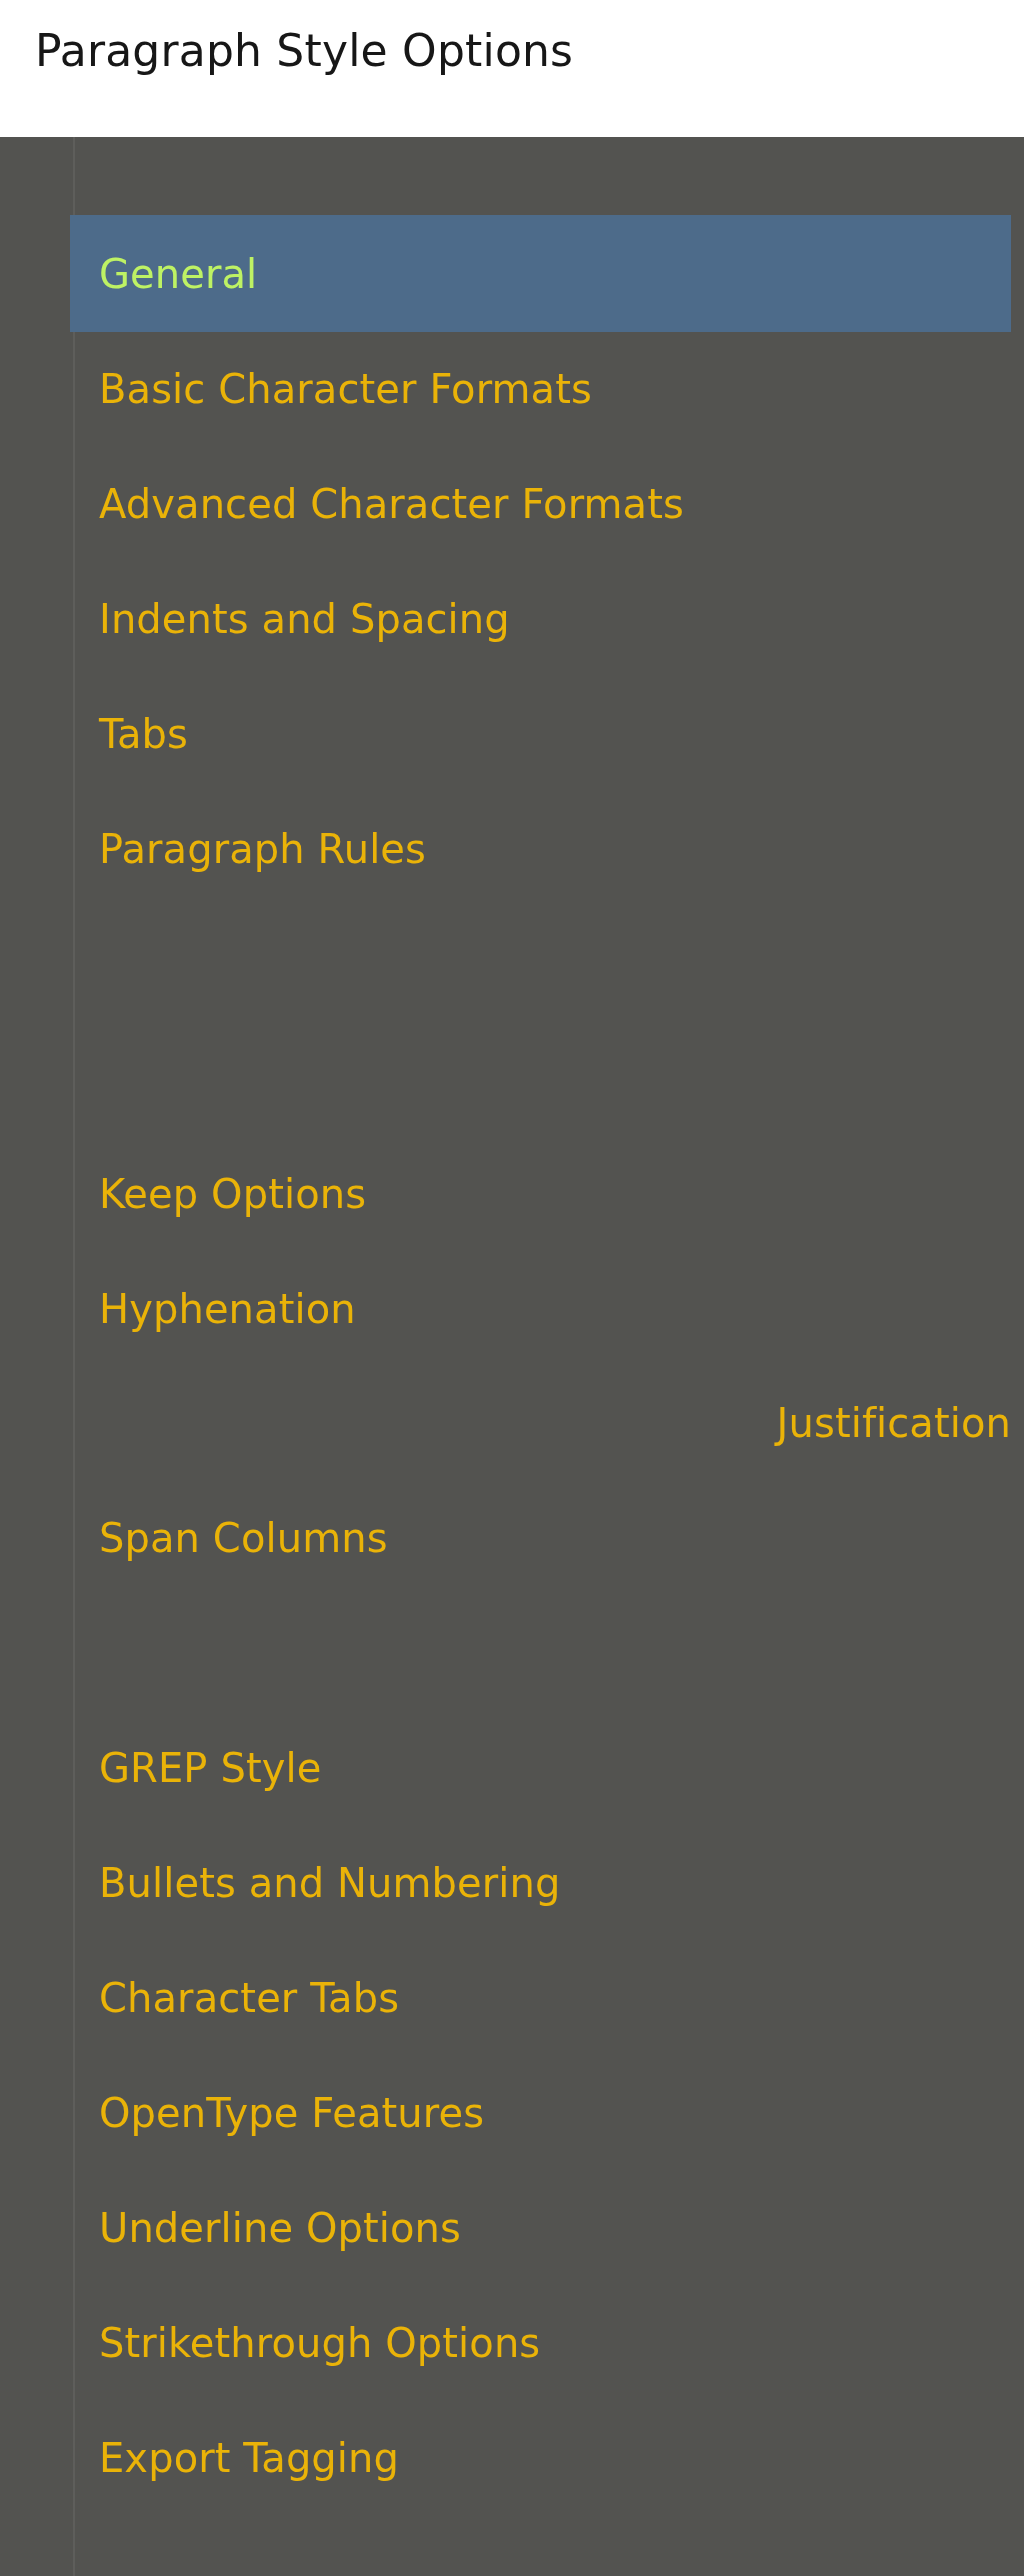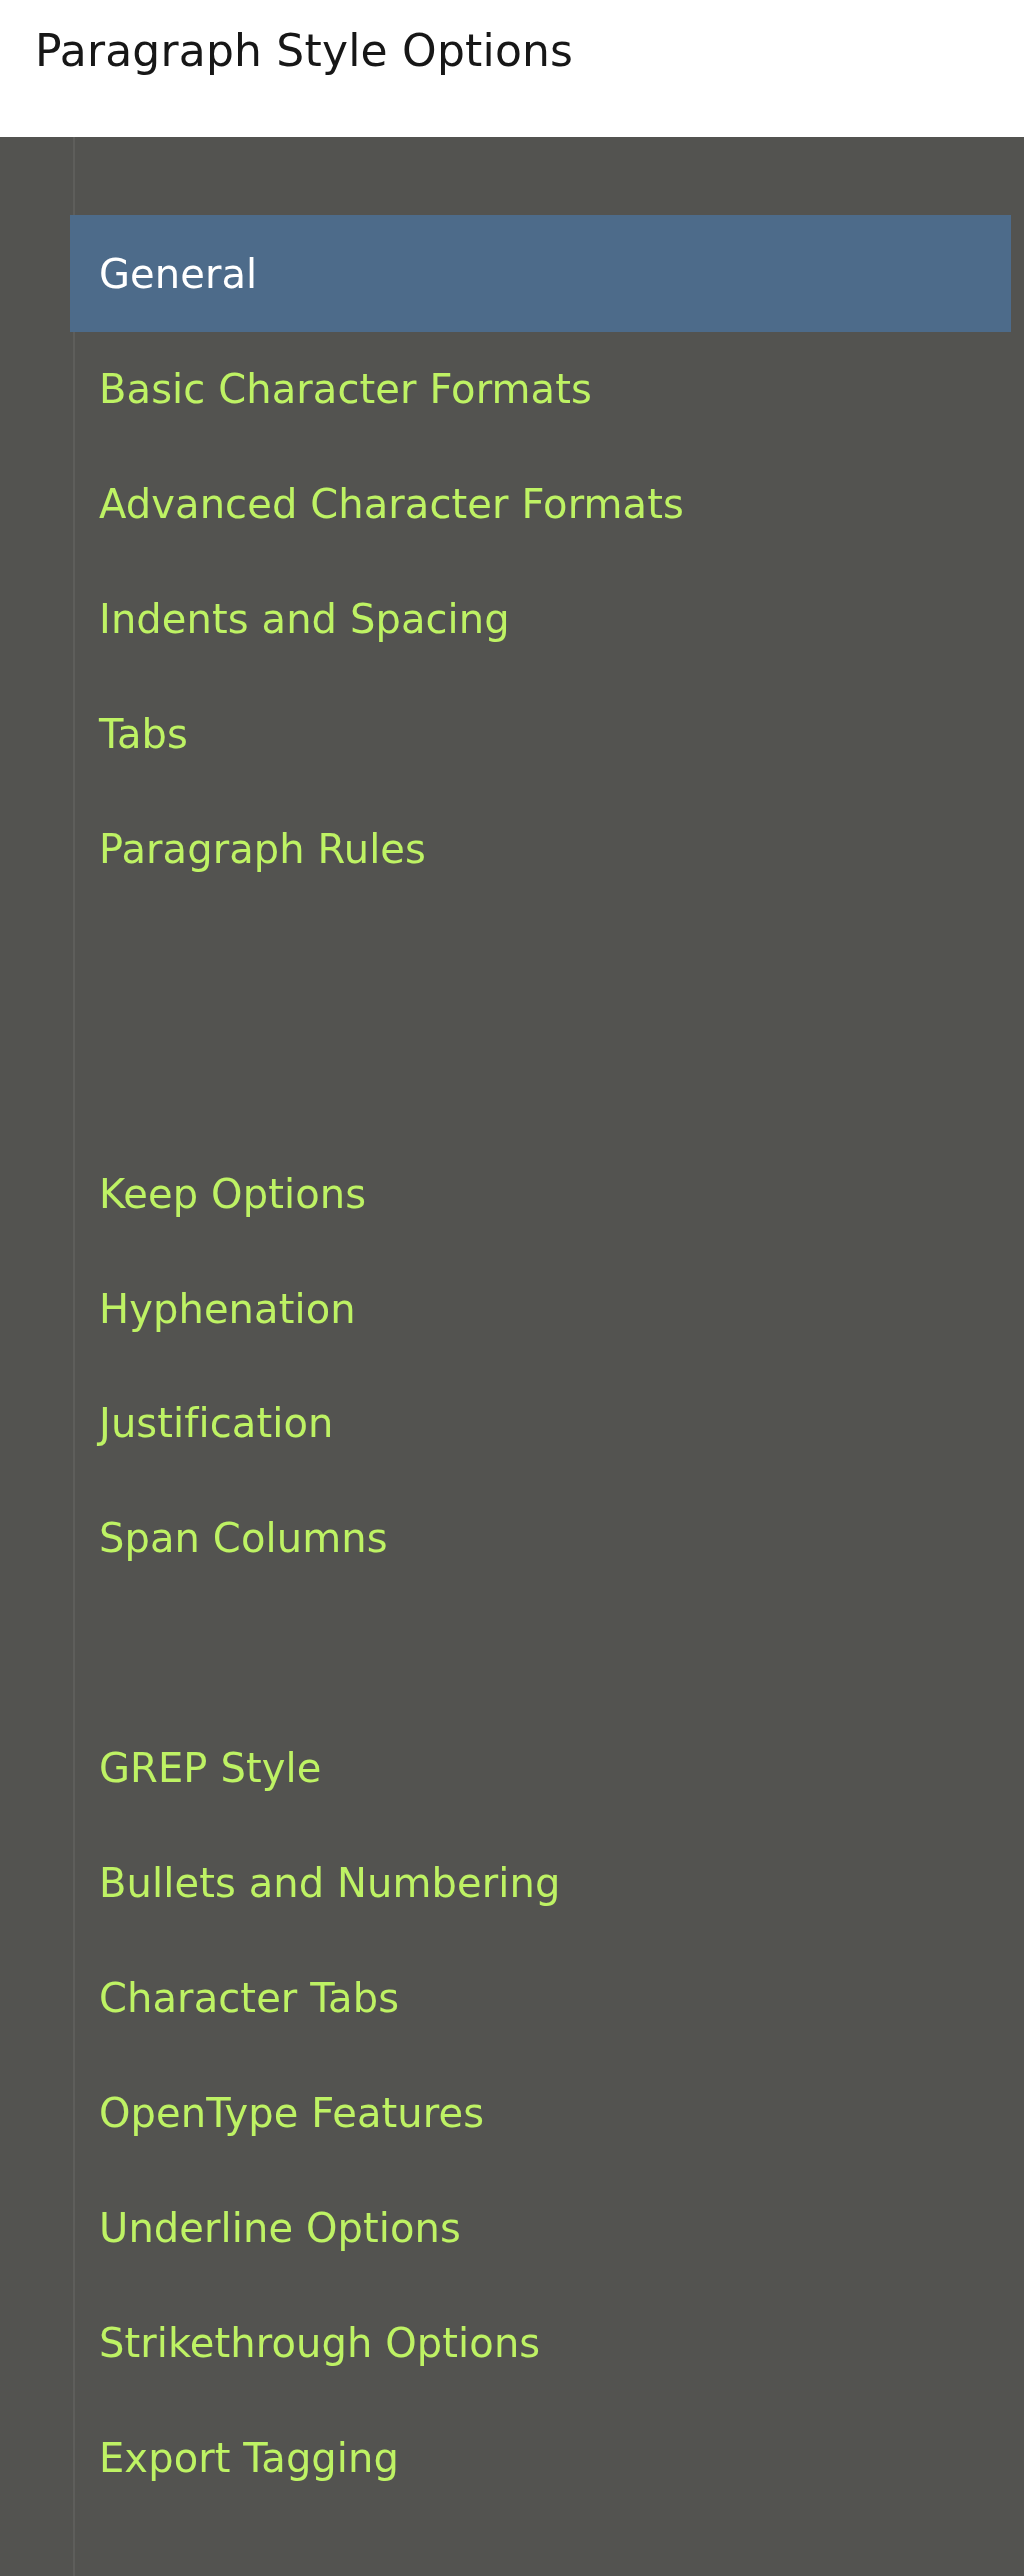--- a/index.html
+++ b/index.html
@@ -78,26 +78,26 @@
     padding-left: 29px;
     background: transparent;
   }
   .category-item.selected {
     background: #4d6b8a;
   }
   .category-label {
     font-family: "DejaVu Sans", sans-serif;
     font-size: 40px;
     line-height: 46px;
-    color: #bef264;
+    color: #eab308;
     white-space: nowrap;
     letter-spacing: 0.1px;
   }
   .category-item.selected .category-label {
-    color: #ffffff;
+    color: #bef264;
   }
 </style>
 </head>
 <body>
 
 <div class="dialog">
 
   <div class="titlebar">
     <div class="titlebar-text">Paragraph Style Options</div>
   </div>
@@ -122,21 +122,21 @@
         </div>
         <div class="category-item" style="top: 653px;">
           <span class="category-label">Paragraph Rules</span>
         </div>
         <div class="category-item" style="top: 998px;">
           <span class="category-label">Keep Options</span>
         </div>
         <div class="category-item" style="top: 1113px;">
           <span class="category-label">Hyphenation</span>
         </div>
-        <div class="category-item" style="top: 1227px;">
+        <div class="category-item" style="top: 1227px; justify-content: flex-end;">
           <span class="category-label">Justification</span>
         </div>
         <div class="category-item" style="top: 1342px;">
           <span class="category-label">Span Columns</span>
         </div>
         <div class="category-item" style="top: 1572px;">
           <span class="category-label">GREP Style</span>
         </div>
         <div class="category-item" style="top: 1687px;">
           <span class="category-label">Bullets and Numbering</span>

